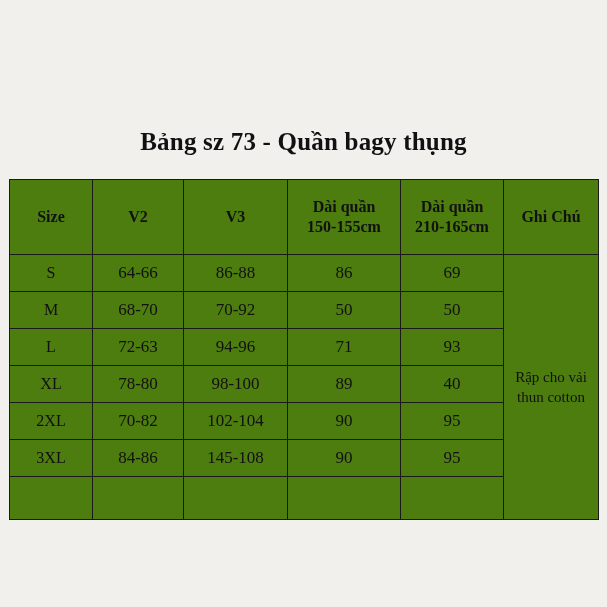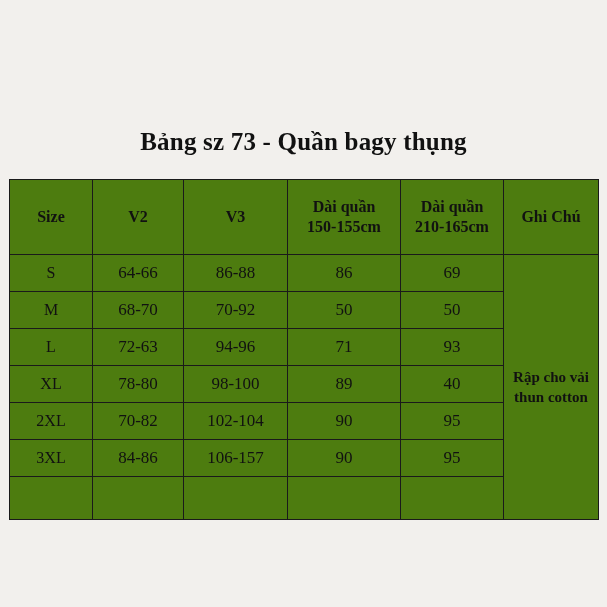--- a/index.html
+++ b/index.html
@@ -64,21 +64,21 @@
     font-size: 17px;
     font-weight: normal;
     padding: 1px 3px;
   }
   tbody td.label-col {
     font-size: 16px;
   }
   td.note-cell {
     font-size: 15px;
     line-height: 1.35;
-    font-weight: bold;
+    font-weight: normal;
   }
   tr.filler-row td {
     height: 40px;
   }
   col.c0 { width: 83px; }
   col.c1 { width: 91px; }
   col.c2 { width: 104px; }
   col.c3 { width: 113px; }
   col.c4 { width: 103px; }
   col.c5 { width: 95px; }
@@ -160,21 +160,21 @@
         <tr>
           <td class="label-col">2XL</td>
           <td>70-82</td>
           <td>102-104</td>
           <td>90</td>
           <td>95</td>
         </tr>
         <tr>
           <td class="label-col">3XL</td>
           <td>84-86</td>
-          <td>106-157</td>
+          <td>145-108</td>
           <td>90</td>
           <td>95</td>
         </tr>
         <tr class="filler-row">
           <td></td>
           <td></td>
           <td></td>
           <td></td>
           <td></td>
         </tr>

